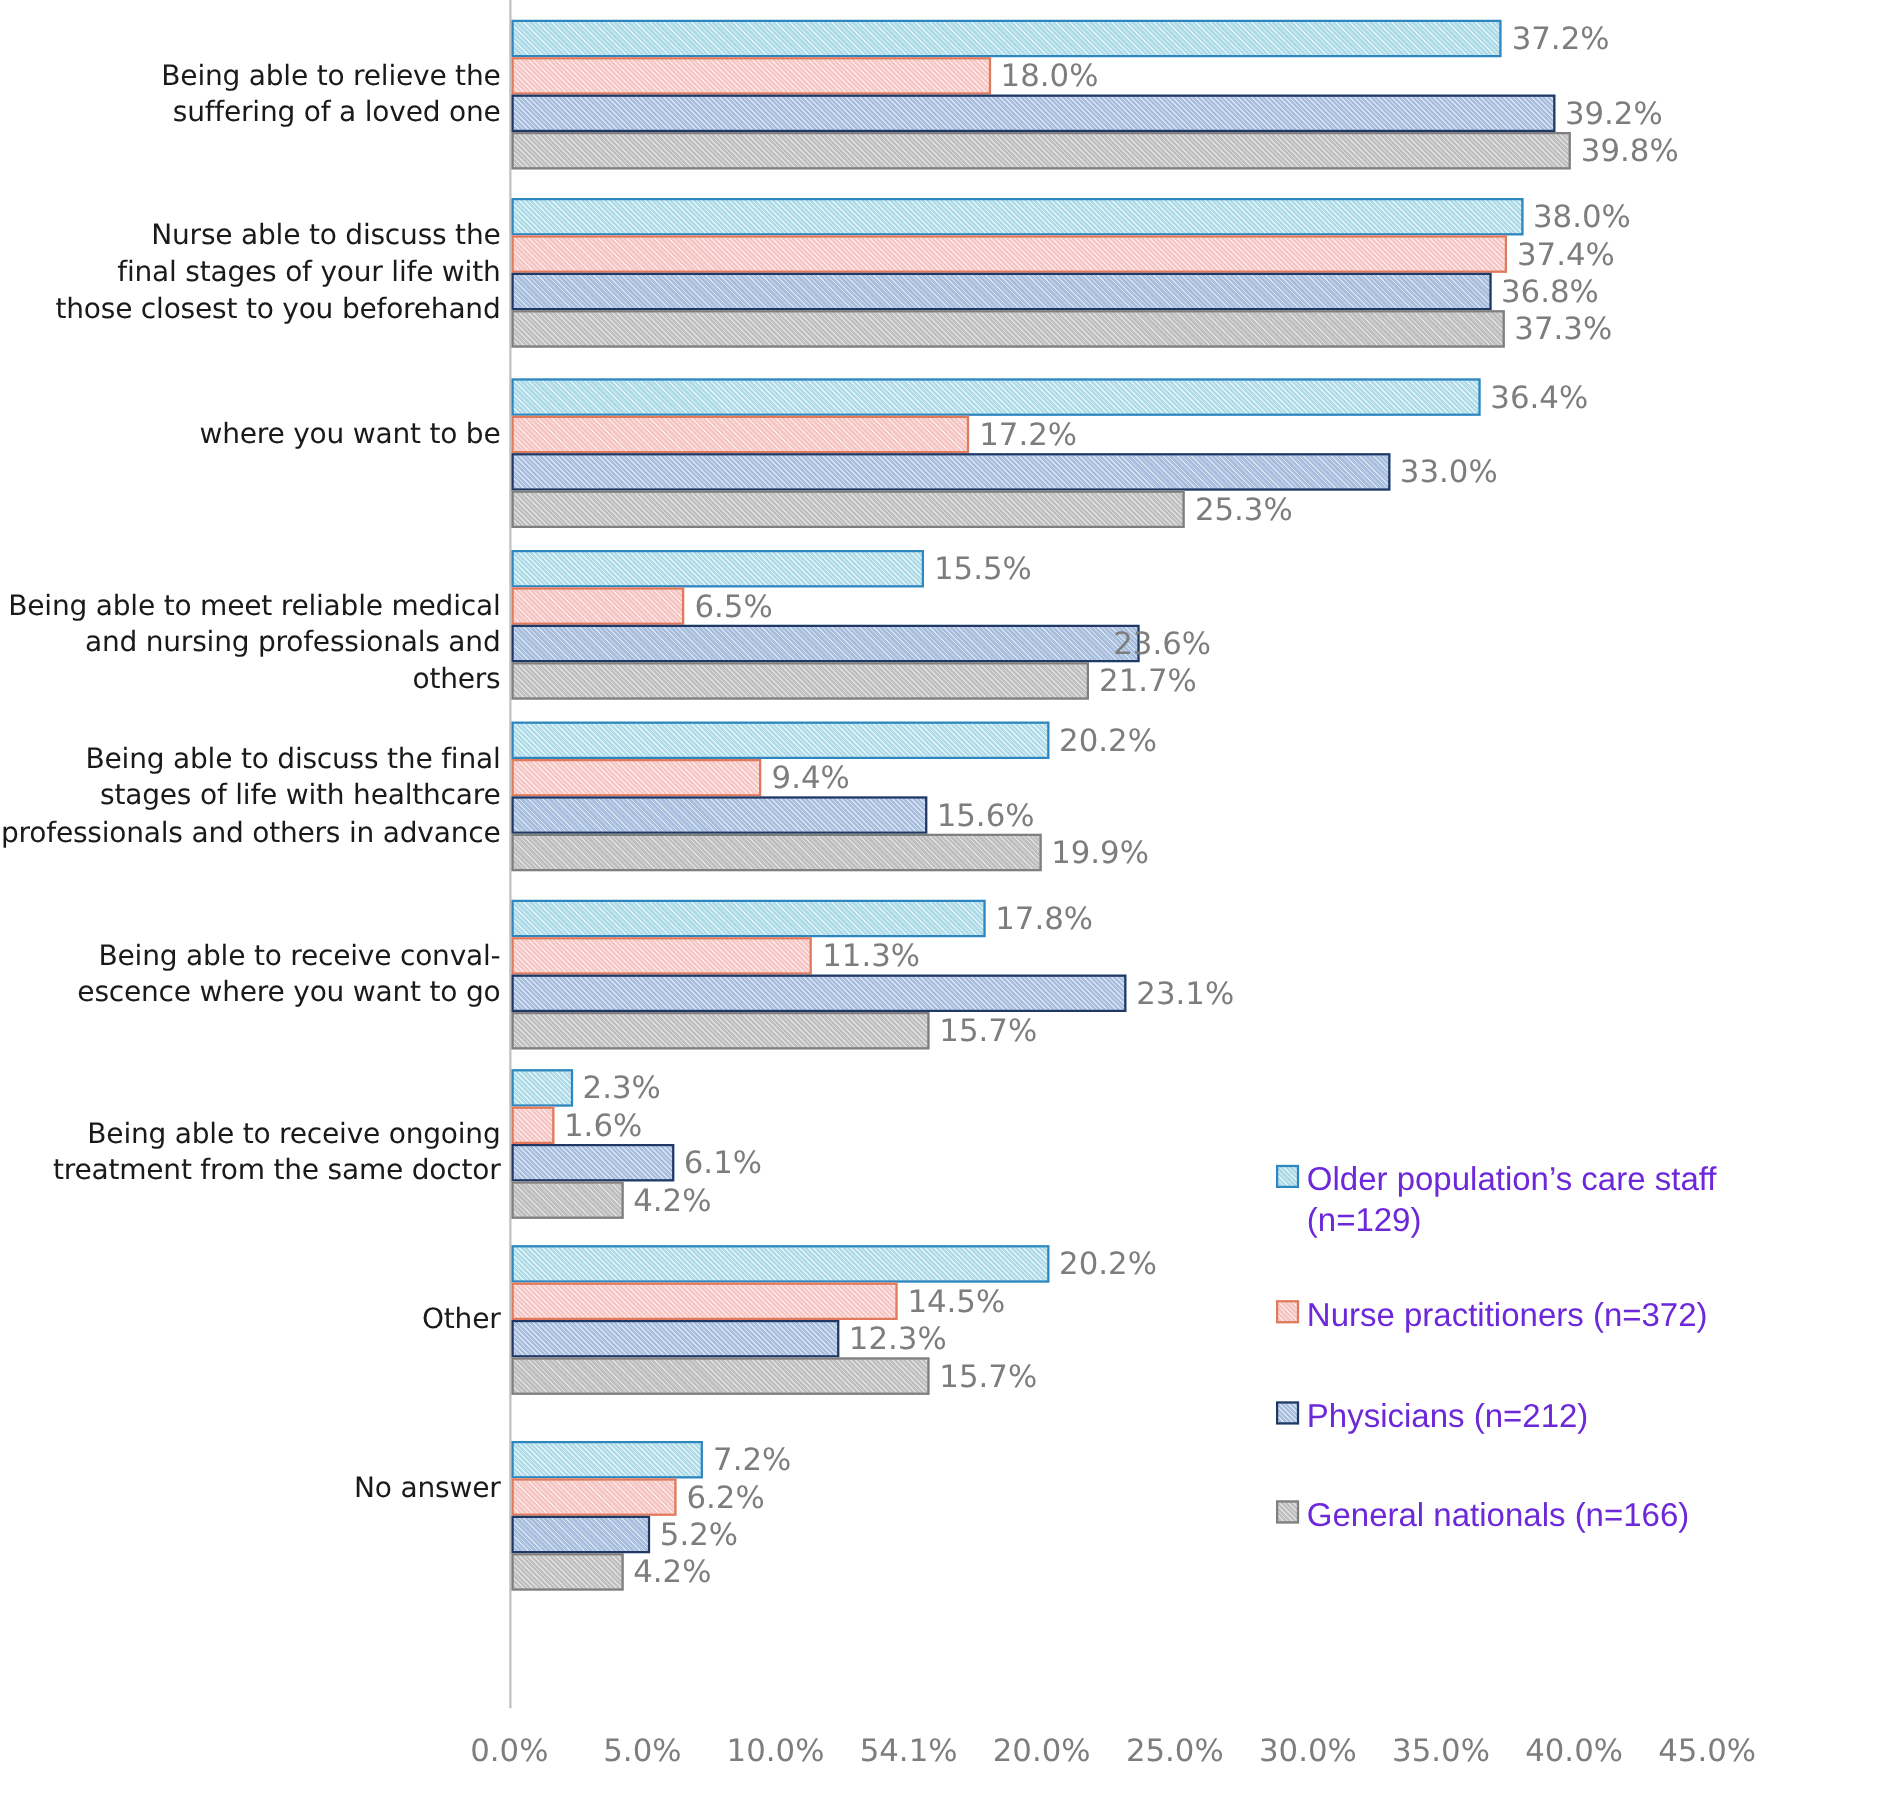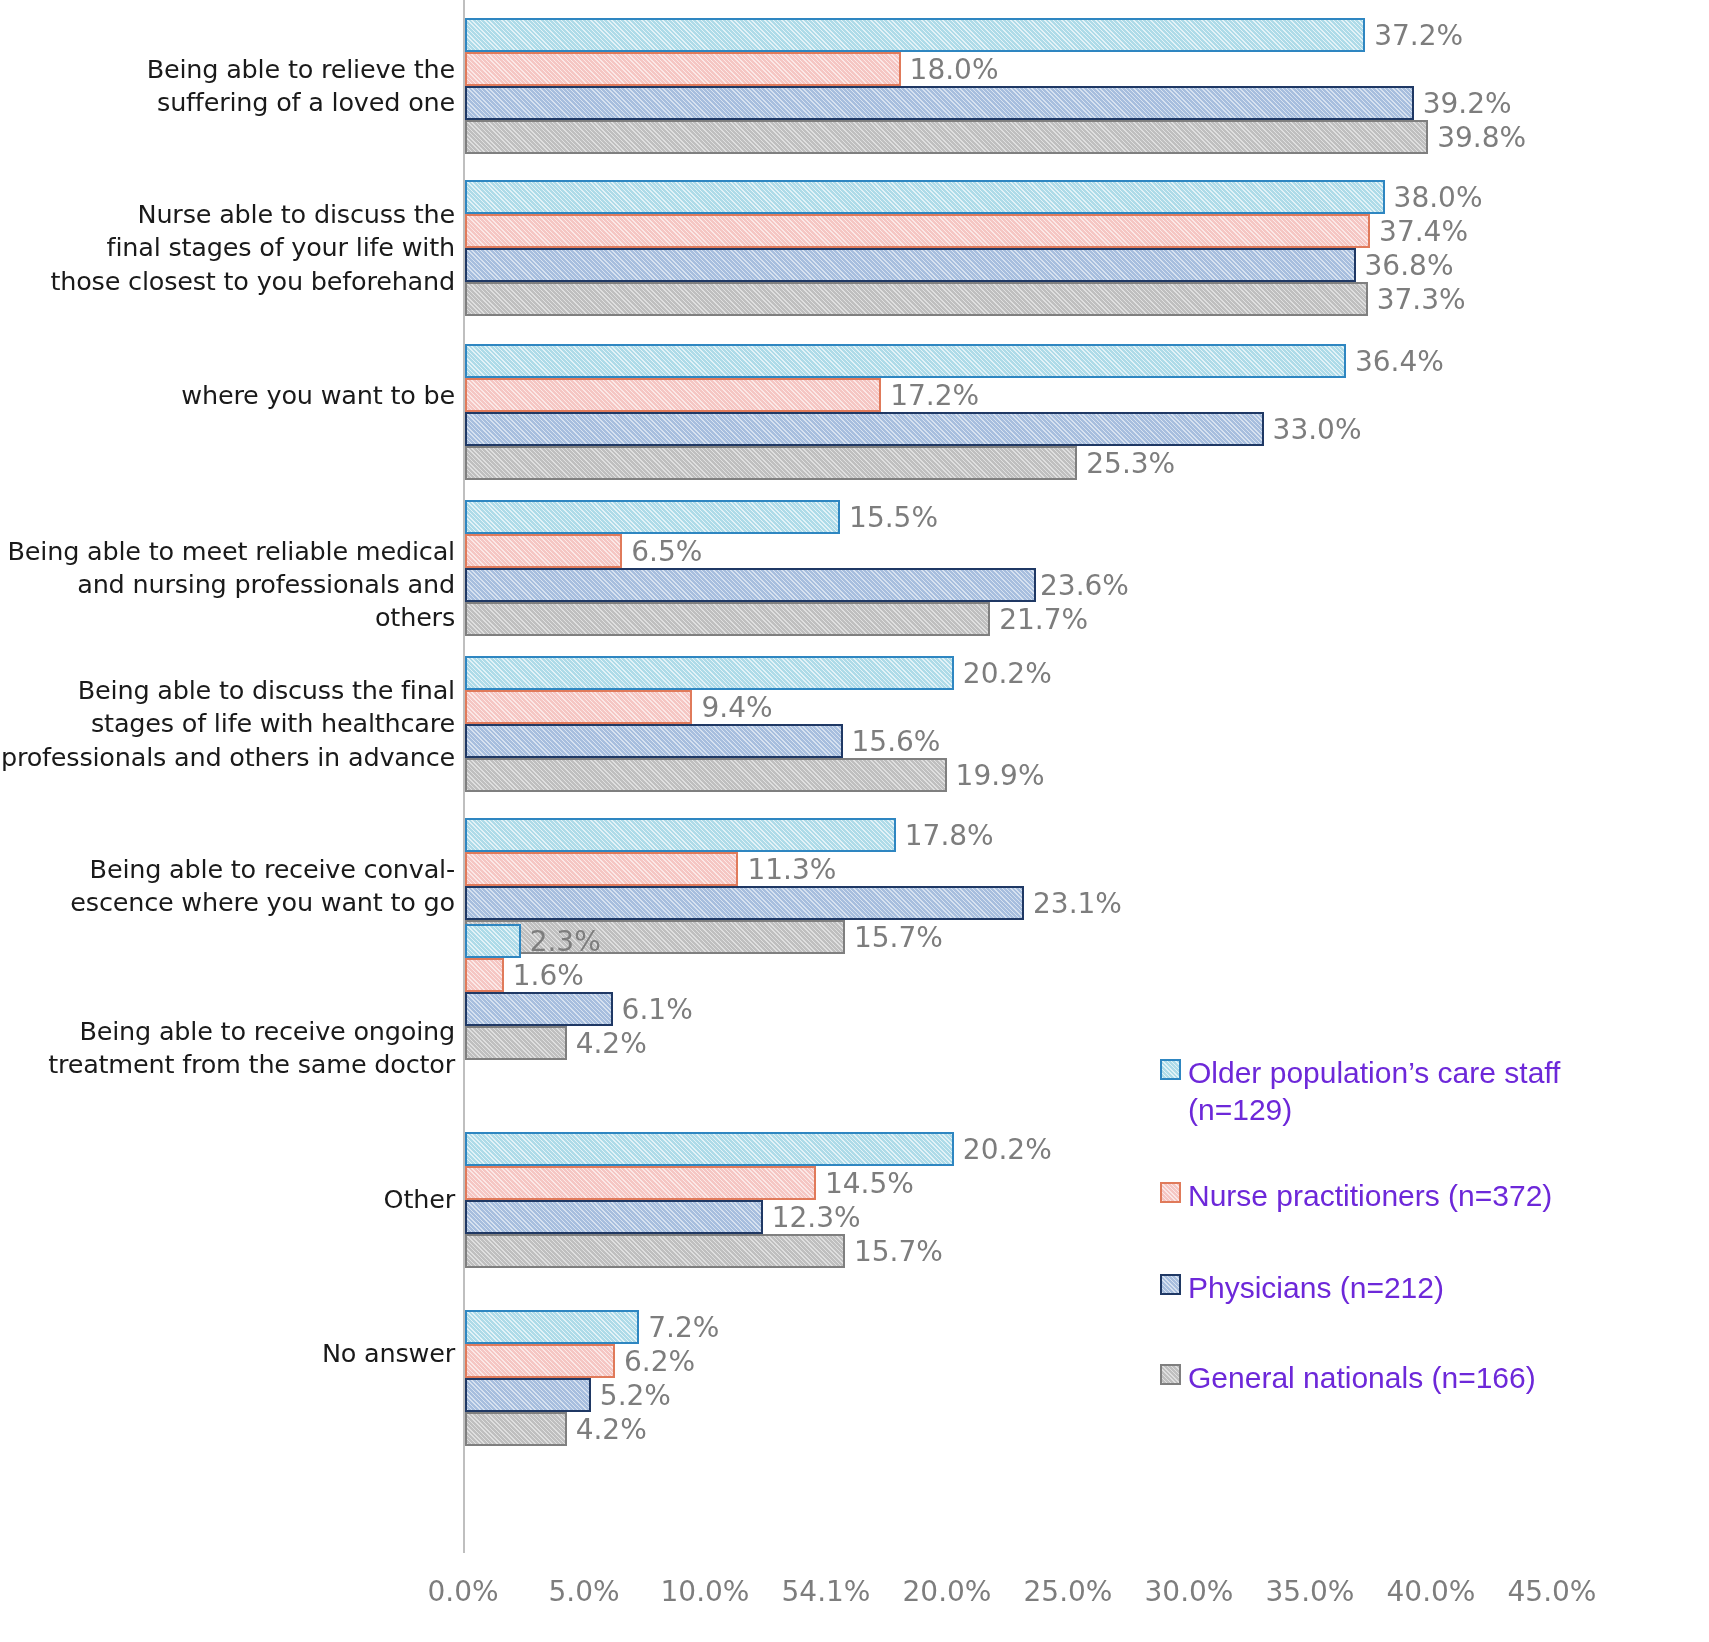--- a/index.html
+++ b/index.html
@@ -264,21 +264,21 @@
         <div class="bar-row" style="top: 0px; width: 1089px;">
           <div class="bar s0" style="width: 375.1px;"></div>
           <div class="bar-value" style="left: 375.1px;">15.5%</div>
         </div>
         <div class="bar-row" style="top: 34px; width: 1089px;">
           <div class="bar s1" style="width: 157.3px;"></div>
           <div class="bar-value" style="left: 157.3px;">6.5%</div>
         </div>
         <div class="bar-row" style="top: 68px; width: 1089px;">
           <div class="bar s2" style="width: 571.12px;"></div>
-          <div class="bar-value" style="left: 566px;">23.6%</div>
+          <div class="bar-value" style="left: 538px;">23.6%</div>
         </div>
         <div class="bar-row" style="top: 102px; width: 1089px;">
           <div class="bar s3" style="width: 525.14px;"></div>
           <div class="bar-value" style="left: 525.14px;">21.7%</div>
         </div>
       </div>
       <div class="group" style="top: 656px; height: 136px;">
         <div class="bar-row" style="top: 0px; width: 1089px;">
           <div class="bar s0" style="width: 488.84px;"></div>
           <div class="bar-value" style="left: 488.84px;">20.2%</div>
@@ -307,21 +307,21 @@
         </div>
         <div class="bar-row" style="top: 68px; width: 1089px;">
           <div class="bar s2" style="width: 559.02px;"></div>
           <div class="bar-value" style="left: 559.02px;">23.1%</div>
         </div>
         <div class="bar-row" style="top: 102px; width: 1089px;">
           <div class="bar s3" style="width: 379.94px;"></div>
           <div class="bar-value" style="left: 379.94px;">15.7%</div>
         </div>
       </div>
-      <div class="group" style="top: 924px; height: 136px; padding-left: 48px;">
+      <div class="group" style="top: 972px; height: 136px; padding-left: 48px;">
         <div class="bar-row" style="top: 0px; width: 1089px;">
           <div class="bar s0" style="width: 55.66px;"></div>
           <div class="bar-value" style="left: 55.66px;">2.3%</div>
         </div>
         <div class="bar-row" style="top: 34px; width: 1089px;">
           <div class="bar s1" style="width: 38.72px;"></div>
           <div class="bar-value" style="left: 38.72px;">1.6%</div>
         </div>
         <div class="bar-row" style="top: 68px; width: 1089px;">
           <div class="bar s2" style="width: 147.62px;"></div>

